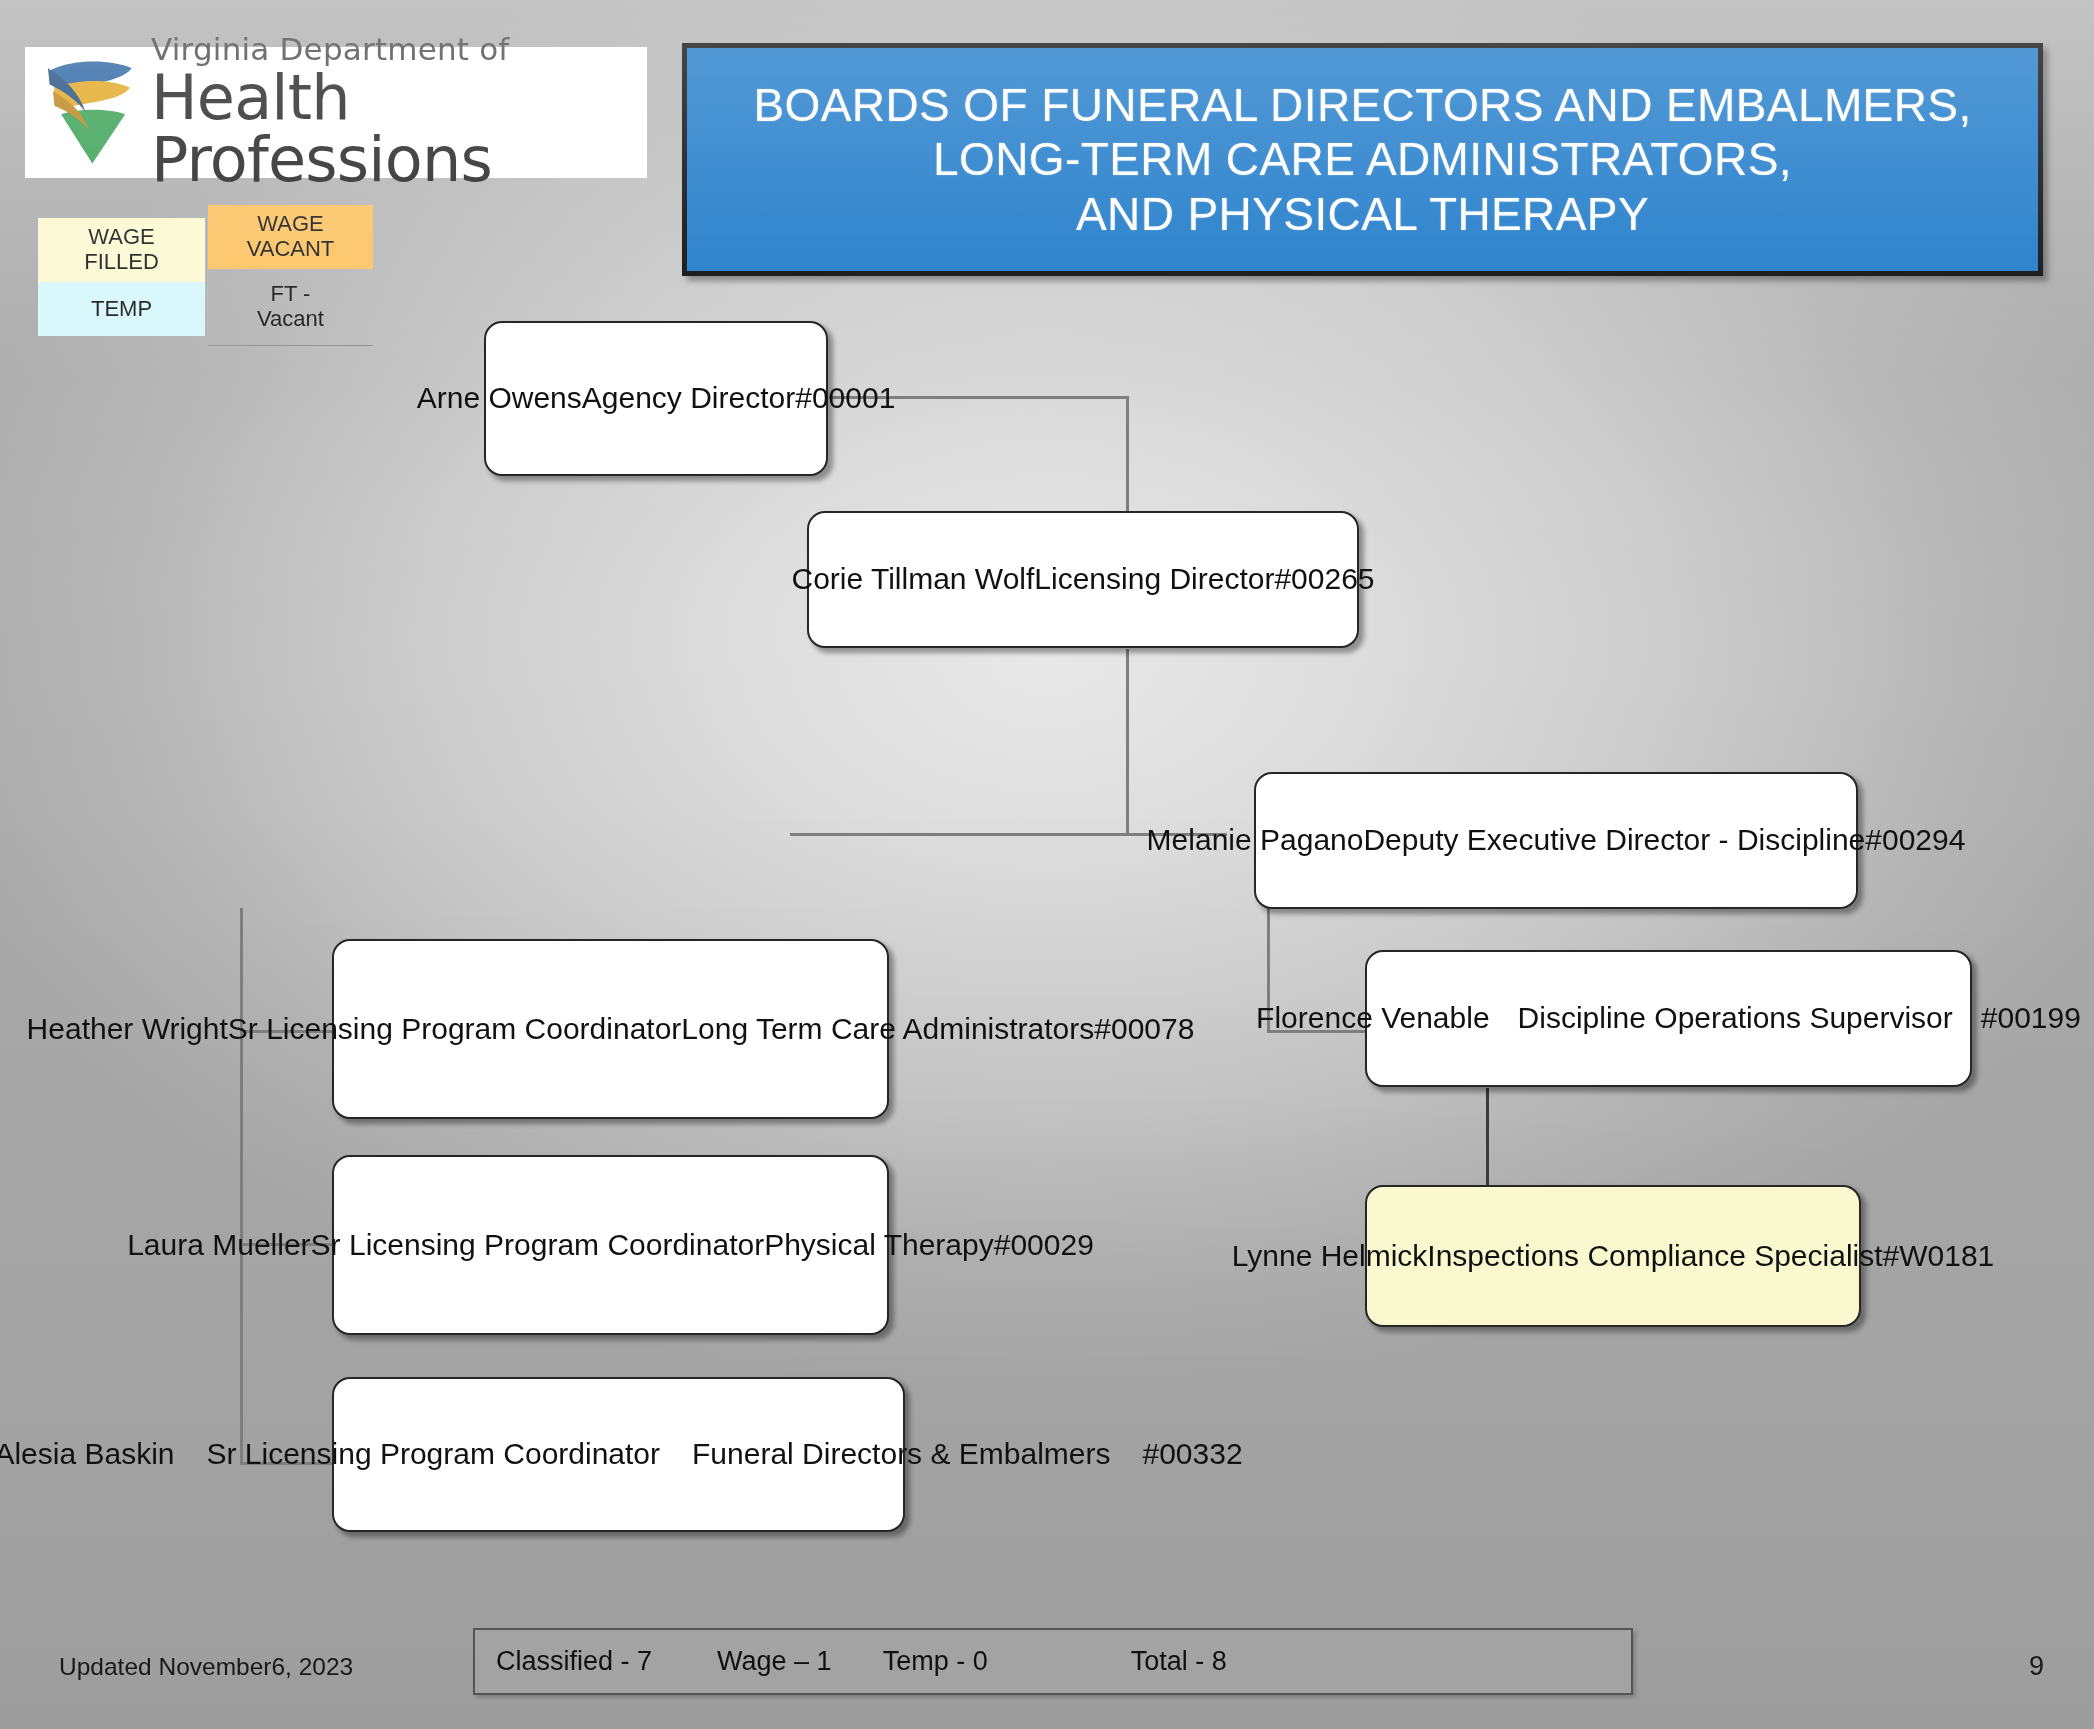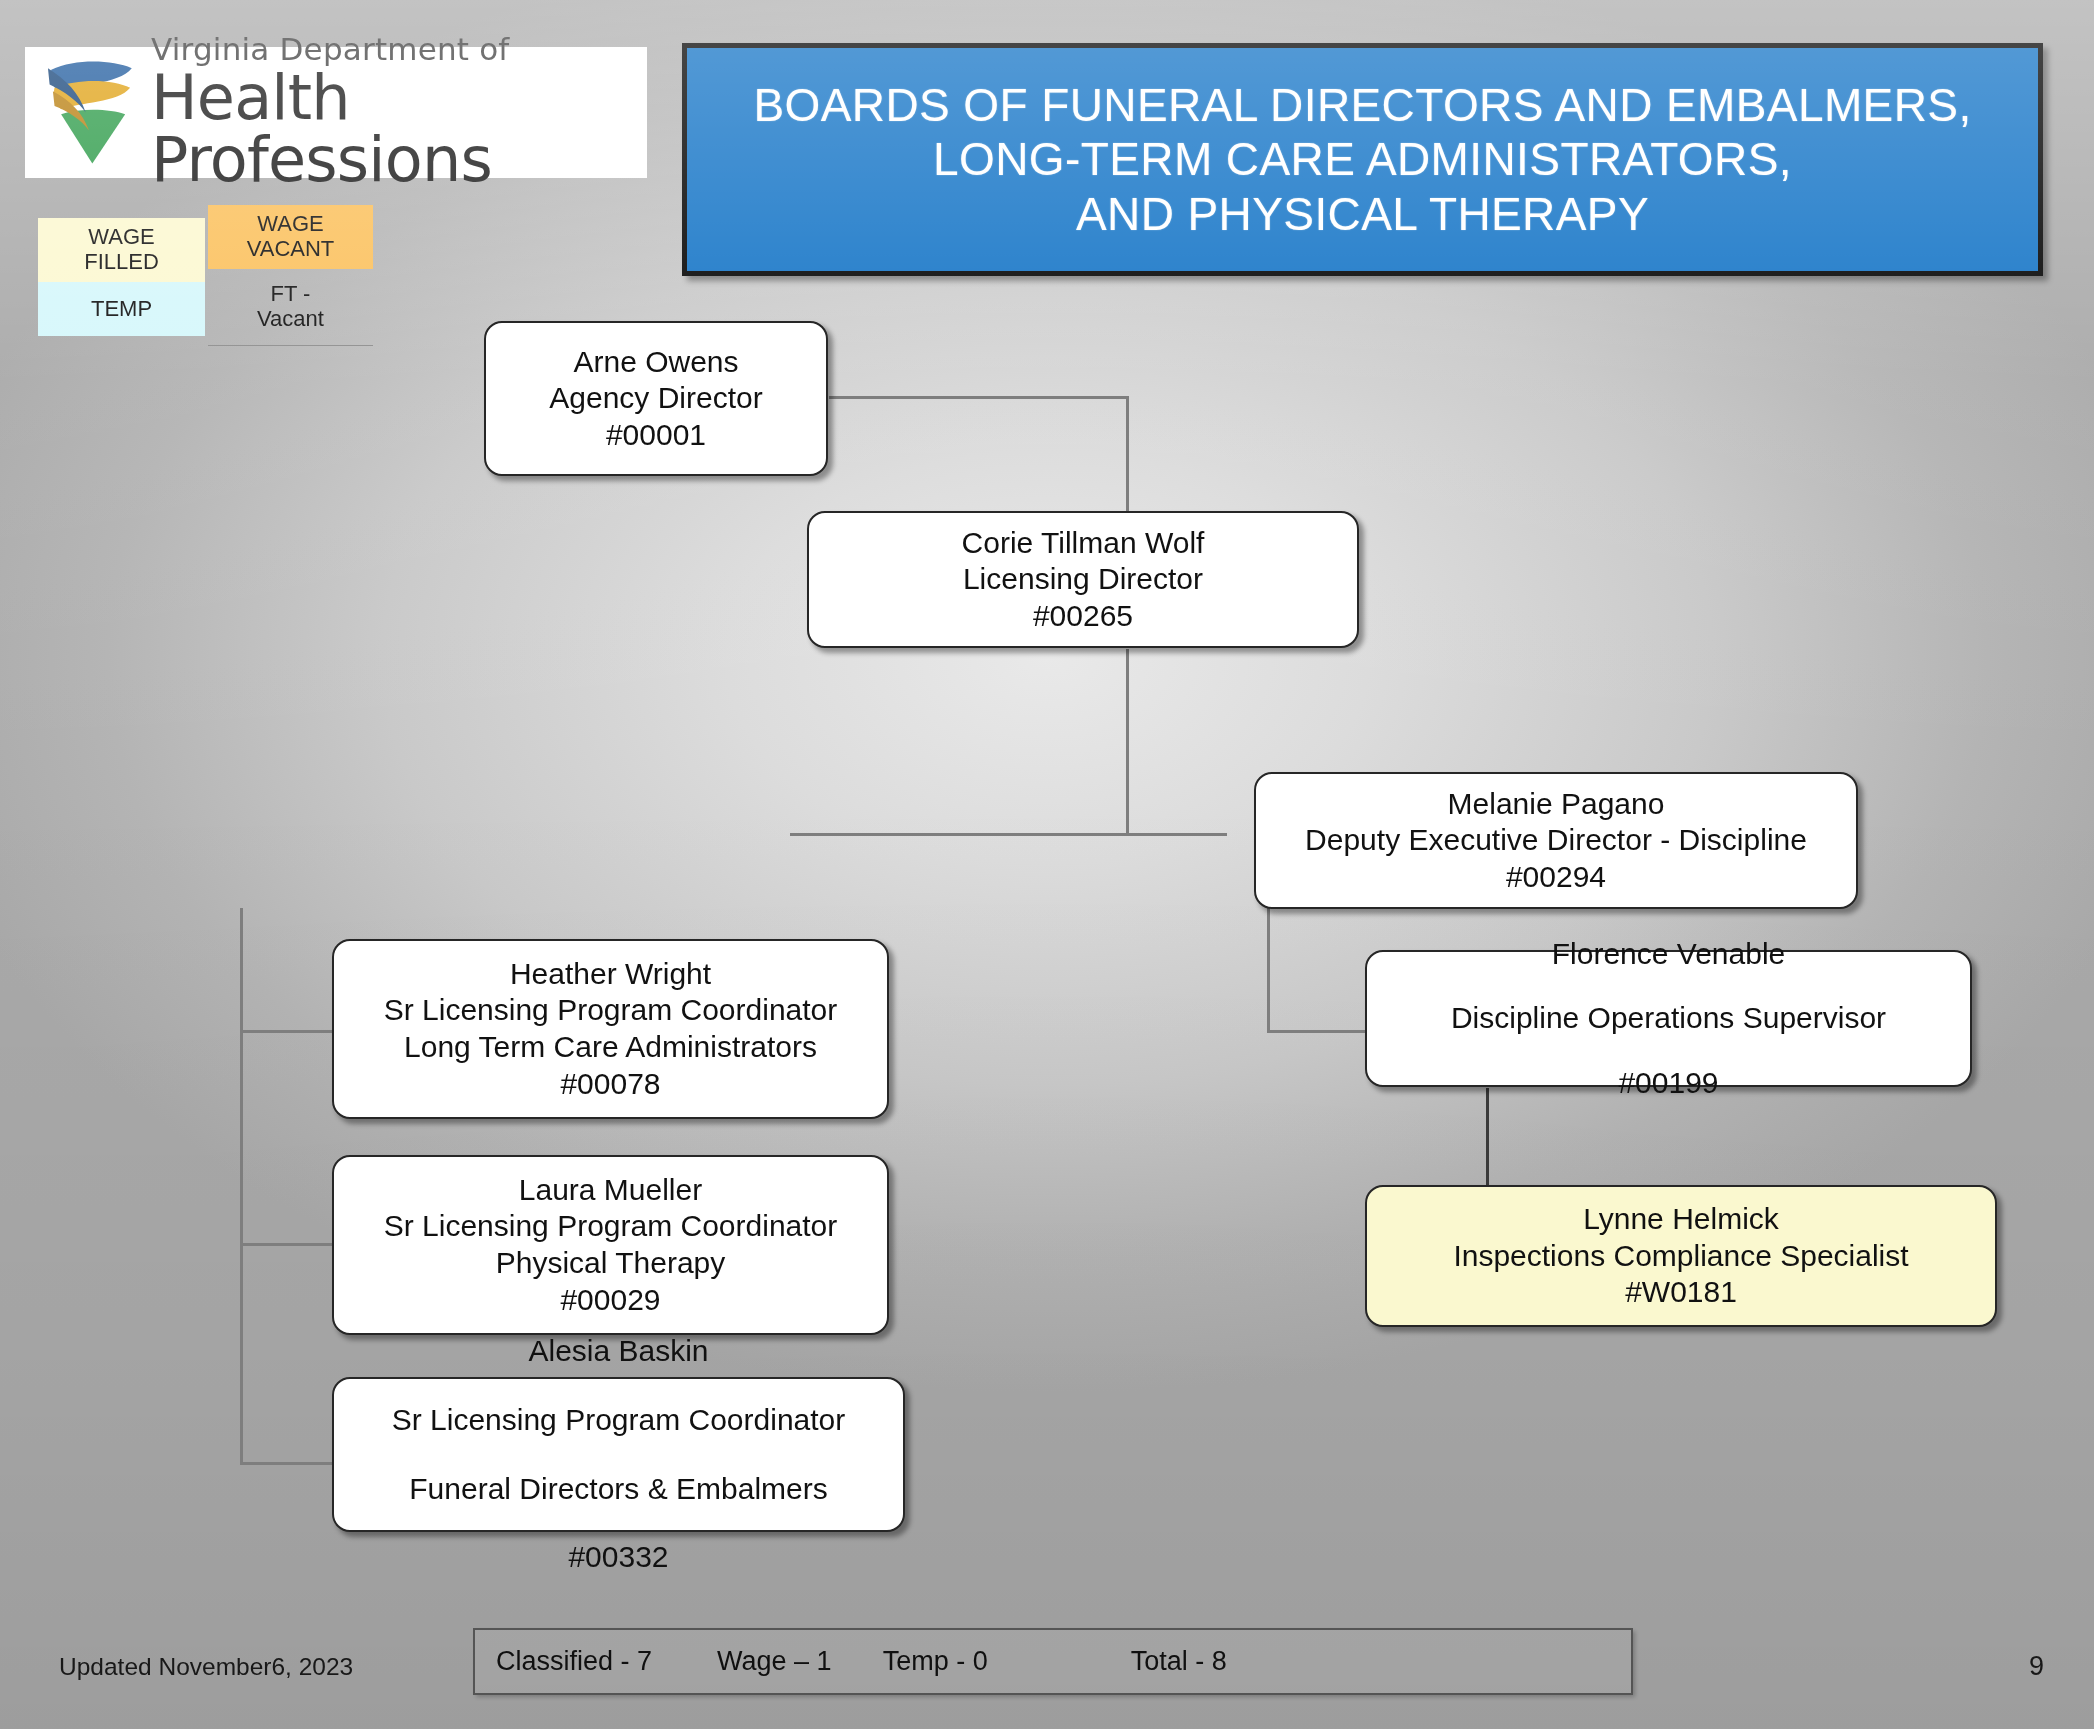--- a/index.html
+++ b/index.html
@@ -104,21 +104,21 @@
 
   
   .node {
     position: absolute;
     box-sizing: border-box;
     background: #ffffff;
     border: 2.5px solid #262626;
     border-radius: 18px;
     box-shadow: 4.1px 4.1px 4.9px rgba(0,0,0,0.36);
     display: flex;
-    flex-direction: column;
+    flex-direction: row;
     align-items: center;
     justify-content: center;
     text-align: center;
     padding: 4.9px 11.5px;
     z-index: 5;
   }
   .node .line {
     font-size: 30px;
     color: #111111;
     line-height: 1.22;
@@ -285,21 +285,21 @@
     <div class="line">Funeral Directors &amp; Embalmers</div>
     <div class="line">#00332</div>
   </div>
 
   <div class="node" style="left:1365px; top:950px; width:607px; height:137px;gap:28px;">
     <div class="line">Florence Venable</div>
     <div class="line">Discipline Operations Supervisor</div>
     <div class="line">#00199</div>
   </div>
 
-  <div class="node wage-filled" style="left:1365px; top:1185px; width:632px; height:142px;">
+  <div class="node wage-filled" style="left:1365px; top:1185px; width:496px; height:142px;">
     <div class="line">Lynne Helmick</div>
     <div class="line">Inspections Compliance Specialist</div>
     <div class="line">#W0181</div>
   </div>
 
   <div id="updated">Updated November6, 2023</div>
 
   <div id="summary-bar">
     <span class="summary-item" id="sum-classified">Classified - 7</span>
     <span class="summary-item" id="sum-wage">Wage – 1</span>

